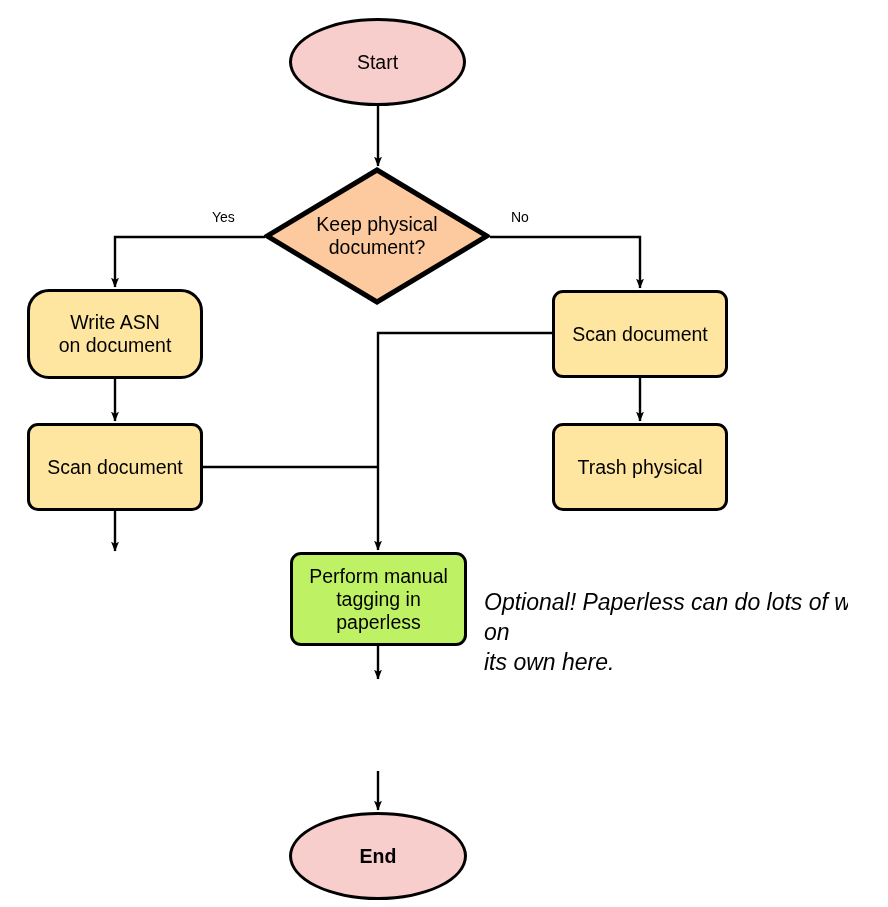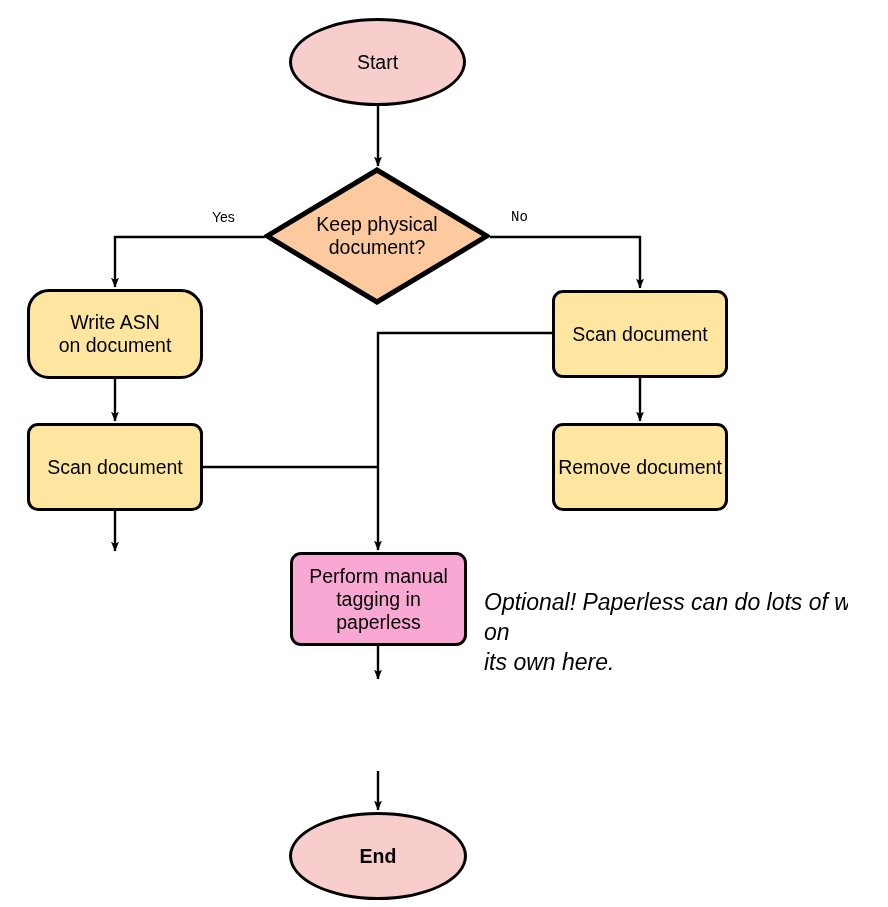--- a/index.html
+++ b/index.html
@@ -122,41 +122,41 @@
 
   <div class="node node-decision" style="left:264px; top:167px; width:226px; height:138px;">
     <svg class="diamond-shape" viewBox="0 0 226 138" preserveAspectRatio="none">
       <polygon points="113,3 223,69 113,135 3,69" fill="#fcca9e" stroke="#000000" stroke-width="5" stroke-linejoin="miter"></polygon>
     </svg>
     <span class="diamond-label">Keep physical
 document?</span>
   </div>
 
   <div class="edge-label" style="left:209px; top:209px;">Yes</div>
-  <div class="edge-label" style="left:508px; top:209px;font-family:Liberation Mono, monospace;">No</div>
+  <div class="edge-label" style="left:508px; top:209px;">No</div>
 
   <div class="node node-process" style="left:27px; top:289px; width:176px; height:90px; background:#ffe6a0;border-radius:22px;">
     <span>Write ASN
 on document</span>
   </div>
 
   <div class="node node-process" style="left:27px; top:423px; width:176px; height:88px; background:#ffe6a0;">
     <span>Scan document</span>
   </div>
 
 
   <div class="node node-process" style="left:552px; top:290px; width:176px; height:88px; background:#ffe6a0;">
     <span>Scan document</span>
   </div>
 
   <div class="node node-process" style="left:552px; top:423px; width:176px; height:88px; background:#ffe6a0;">
-    <span>Remove document</span>
+    <span>Trash physical</span>
   </div>
 
-  <div class="node node-process" style="left:290px; top:552px; width:177px; height:94px; background:#f9a8d4;text-align:center;">
+  <div class="node node-process" style="left:290px; top:552px; width:177px; height:94px; background:#bef264;text-align:center;">
     <span>Perform manual
 tagging in
 paperless</span>
   </div>
 
 
   <div class="node node-terminal" style="left:289px; top:812px; width:178px; height:88px; background:#f8cecc;font-weight:bold;">
     <span>End</span>
   </div>
 

